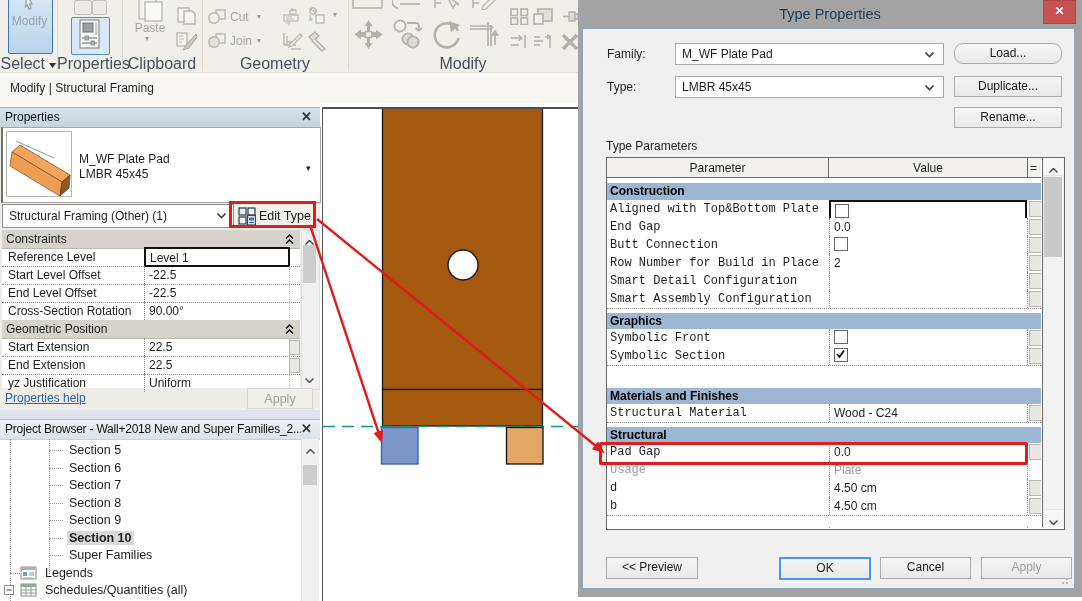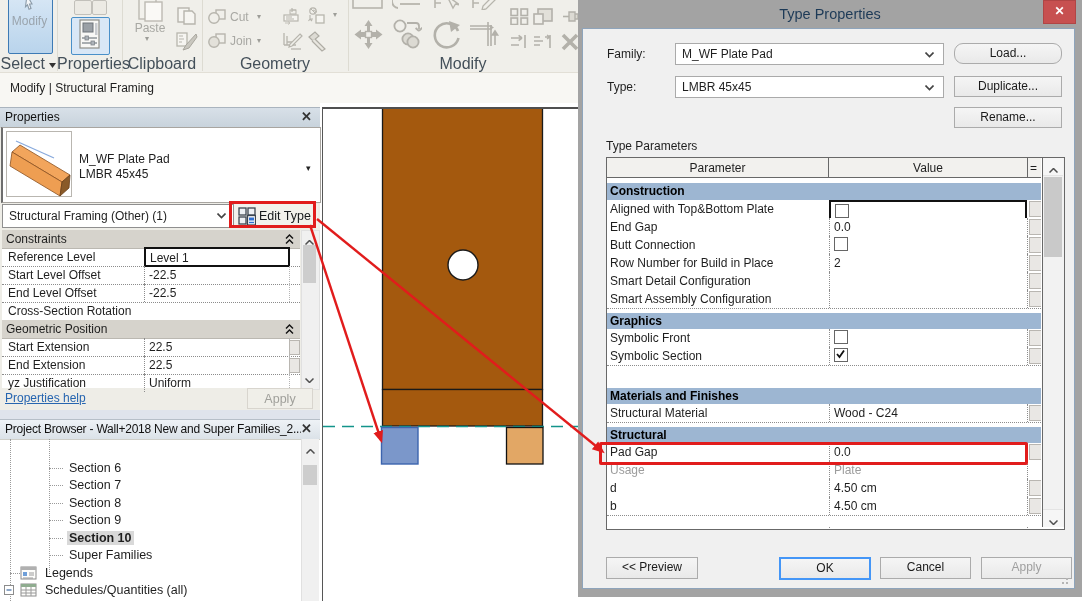--- a/index.html
+++ b/index.html
@@ -258,20 +258,21 @@
     <div class="prow" style="top:36px">
         <span class="pn">Start Level Offset</span>
         <span class="pv">-22.5</span>
       </div>
     <div class="prow" style="top:54px">
         <span class="pn">End Level Offset</span>
         <span class="pv">-22.5</span>
       </div>
     <div class="prow" style="top:72px">
         <span class="pn">Cross-Section Rotation</span>
+        <span class="pv">90.00°</span>
       </div>
     <div class="abs" style="left:0;top:90px;width:298px;height:18px;background:#d6d3cc;border-bottom:1px solid #bbb8b1;">
       <span style="position:absolute;left:4px;top:2px;">Geometric Position</span>
       <svg style="position:absolute;right:6px;top:4px" width="9" height="11" viewBox="0 0 9 11">
           <path d="M1 4.5 L4.5 1 L8 4.5 M1 9.5 L4.5 6 L8 9.5" fill="none" stroke="#111" stroke-width="1.4"></path>
         </svg>
     </div>
     <div class="prow" style="top:108px">
         <span class="pn">Start Extension</span>
         <span class="pv">22.5</span>
@@ -312,20 +313,24 @@
 <div class="abs" style="left:0;top:410px;width:320px;height:9px;background:#dfe4ec;"></div>
 <div id="pbrowser" class="abs" style="left:0;top:419px;width:320px;height:182px;background:#fff;">
   <div class="palhead" style="height:19px;background:linear-gradient(#eef2f6,#dbe2e8);border-top:1px solid #b6bfc8;">
     <b style="top:2px;width:296px;overflow:hidden;white-space:nowrap;letter-spacing:-0.22px;">Project Browser - Wall+2018 New and Super Families_2...</b>
     <span class="closex" style="right:8px;top:1px;">✕</span>
   </div>
 
   <div class="abs" style="left:0;top:20px;width:300px;height:162px;overflow:hidden;font-size:12.5px;">
     <div class="abs" style="left:49px;top:0;width:1px;height:135px;border-left:1px dotted #9a9a9a;"></div>
     <div class="abs" style="left:10px;top:0;width:1px;height:162px;border-left:1px dotted #9a9a9a;"></div>
+    <div class="treerow" style="top:3px;">
+        <i class="tstub"></i>
+        <span style="left:69px;">Section 5</span>
+      </div>
     <div class="treerow" style="top:21px;">
         <i class="tstub"></i>
         <span style="left:69px;">Section 6</span>
       </div>
     <div class="treerow" style="top:38px;">
         <i class="tstub"></i>
         <span style="left:69px;">Section 7</span>
       </div>
     <div class="treerow" style="top:56px;">
         <i class="tstub"></i>
@@ -538,21 +543,21 @@
     <div class="btn" style="left:23px;top:528px;width:90px;height:20px;line-height:19px;">&lt;&lt; Preview</div>
     <div class="btn" style="left:196px;top:528px;width:88px;height:19px;line-height:18px;border:2px solid #4496f7;">OK</div>
     <div class="btn" style="left:297px;top:528px;width:89px;height:20px;line-height:19px;">Cancel</div>
     <div class="btn" style="left:398px;top:528px;width:89px;height:20px;line-height:19px;color:#9f9f9f;">Apply</div>
     <div class="abs" style="right:3px;bottom:3px;width:10px;height:10px;
       background:radial-gradient(circle at 2px 8px,#b5b5b5 1px,transparent 1.5px),radial-gradient(circle at 6px 8px,#b5b5b5 1px,transparent 1.5px),radial-gradient(circle at 6px 4px,#b5b5b5 1px,transparent 1.5px);"></div>
   </div>
 </div>
 <style>
   .trow{position:absolute;left:0;width:434px;height:18px;border-bottom:1px dotted #8c8c8c;background:#fff;}
-  .trow .n{position:absolute;left:3px;top:2px;white-space:nowrap;}
+  .trow .n{position:absolute;left:3px;top:2px;white-space:nowrap;font-family:Liberation Mono, monospace;}
   .trow .v{position:absolute;left:222px;top:2px;padding-left:4px;border-left:1px dotted #8c8c8c;border-right:1px dotted #8c8c8c;margin-top:-2px;padding-top:2px;height:16px;width:193px;}
   .trow .eq{position:absolute;left:422px;top:1px;width:11px;height:14px;background:#e9e7e4;border:1px solid #b9b6b1;}
   .tgroup{position:absolute;left:0;width:480px;height:17px;background:#9db6d2;border-bottom:1px solid #8aa3bf;}
   .tgroup .n{position:absolute;left:3px;top:1px;font-weight:bold;color:#000;}
   .cbx{position:absolute;left:4px;top:1px;width:12px;height:12px;background:#fff;border:1.5px solid #666;}
 </style>
 
 <svg id="overlay" class="abs" style="left:0;top:0;width:1082px;height:601px;pointer-events:none;" viewBox="0 0 1082 601">
   <defs>
     <marker id="ah" markerWidth="13" markerHeight="12" refX="9" refY="5.5" orient="auto" markerUnits="userSpaceOnUse">

